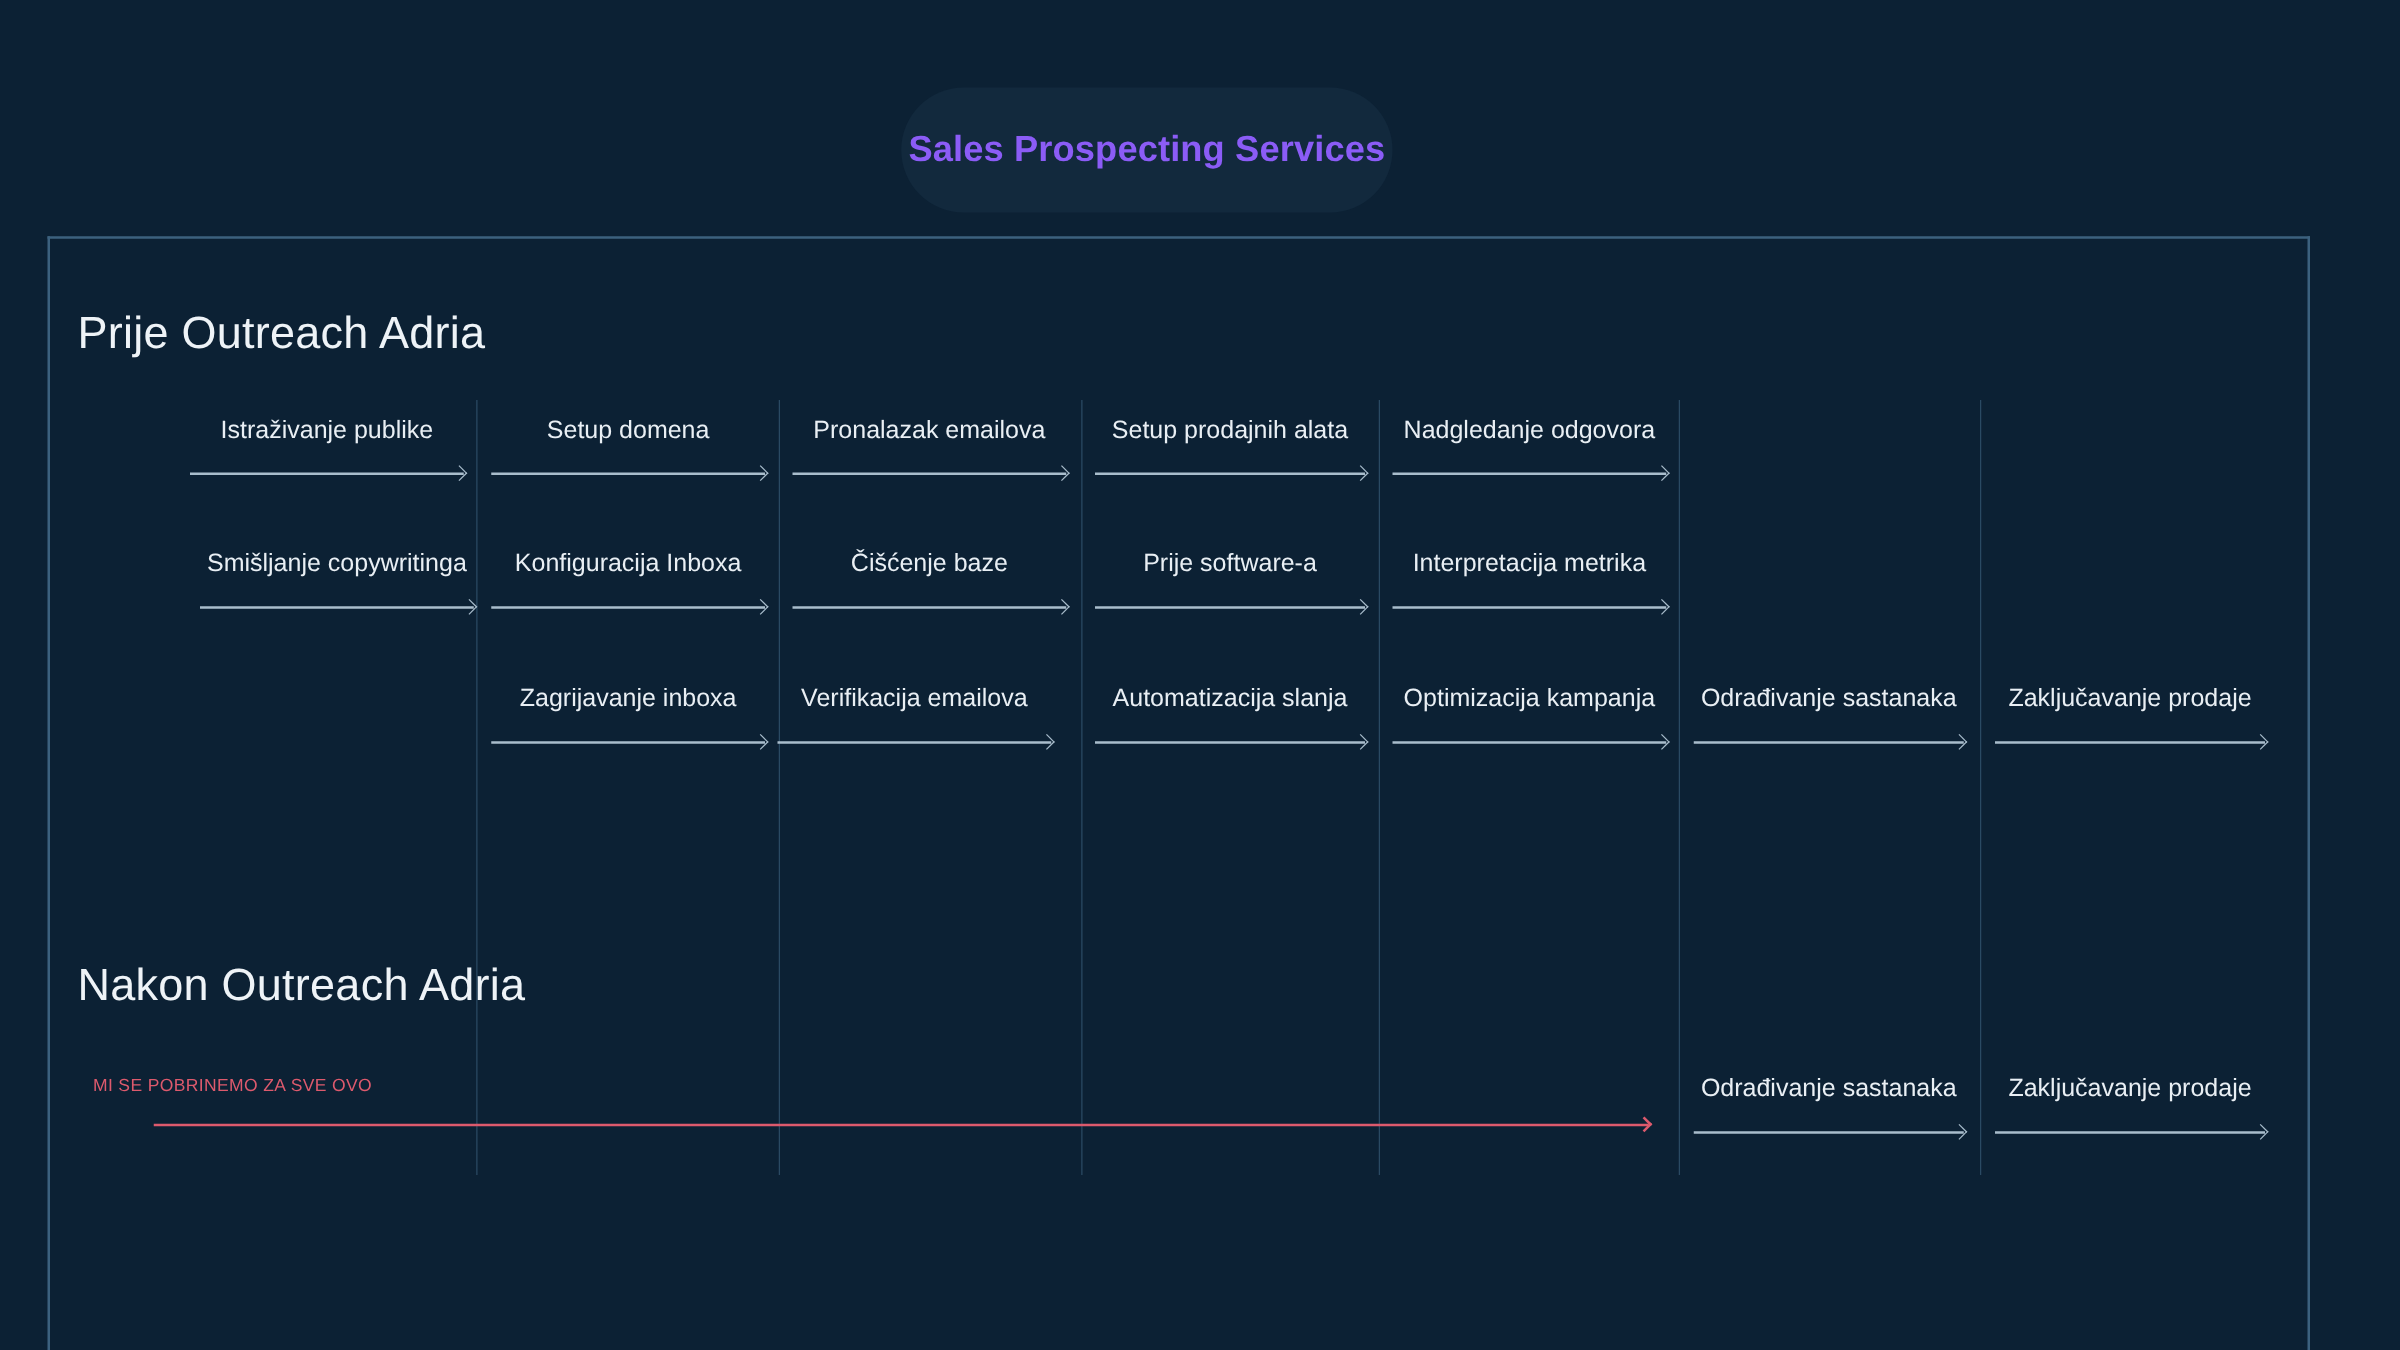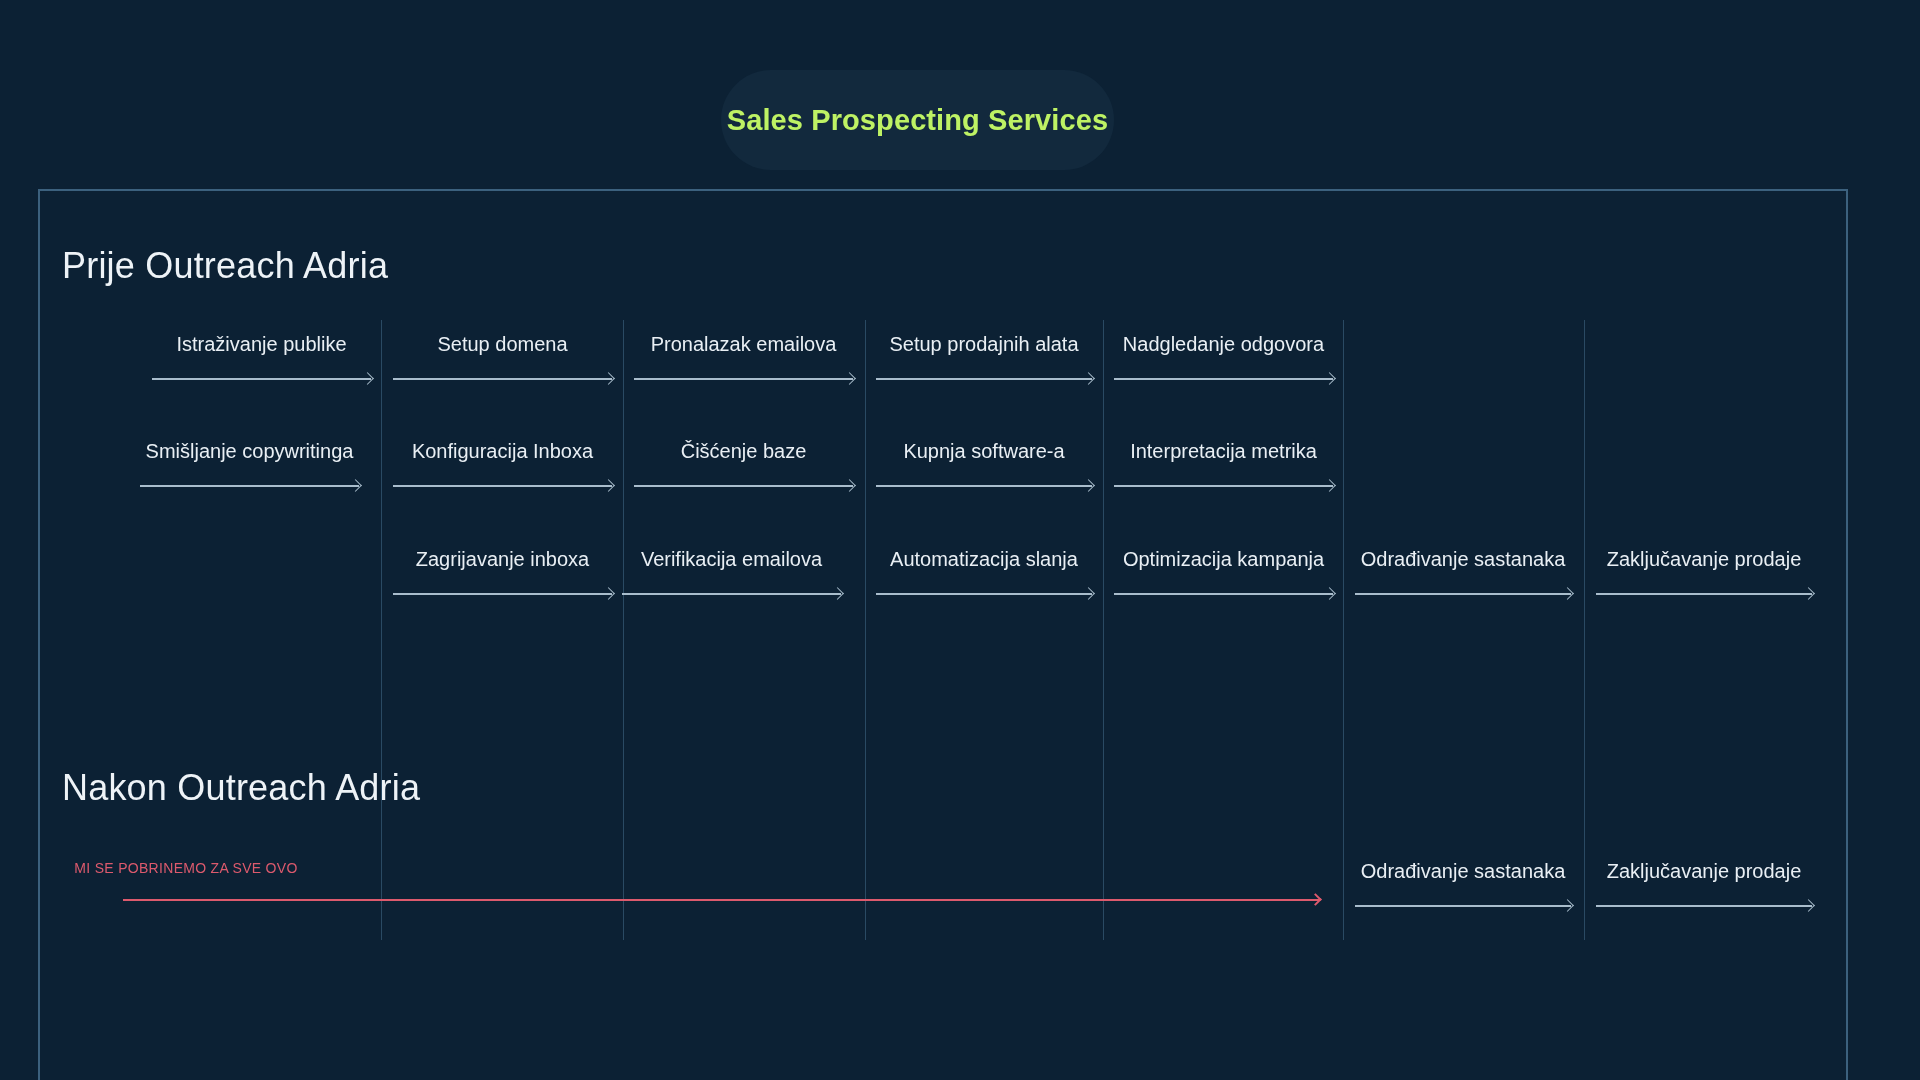--- a/index.html
+++ b/index.html
@@ -26,21 +26,21 @@
     height: 100px;
     background: #12293d;
     border-radius: 50px;
     display: flex;
     align-items: center;
     justify-content: center;
   }
   .title-pill-text {
     font-size: 29px;
     font-weight: bold;
-    color: #bef264;
+    color: #8b5cf6;
     letter-spacing: 0.1px;
     white-space: nowrap;
   }
 
   
   .panel {
     position: absolute;
     left: 38px;
     top: 189px;
     width: 1810px;
@@ -174,21 +174,21 @@
     </span>
 </div>
 <div class="step" style="left:1114px;top:334px;width:219px;">
   <span class="step-label">Nadgledanje odgovora</span>
   <span class="step-arrow">
       <i class="shaft"></i>
       <i class="head"></i>
     </span>
 </div>
 
-<div class="step" style="left:140px;top:441px;width:219px;">
+<div class="step" style="left:160px;top:441px;width:219px;">
   <span class="step-label">Smišljanje copywritinga</span>
   <span class="step-arrow">
       <i class="shaft"></i>
       <i class="head"></i>
     </span>
 </div>
 <div class="step" style="left:393px;top:441px;width:219px;">
   <span class="step-label">Konfiguracija Inboxa</span>
   <span class="step-arrow">
       <i class="shaft"></i>
@@ -196,21 +196,21 @@
     </span>
 </div>
 <div class="step" style="left:634px;top:441px;width:219px;">
   <span class="step-label">Čišćenje baze</span>
   <span class="step-arrow">
       <i class="shaft"></i>
       <i class="head"></i>
     </span>
 </div>
 <div class="step" style="left:876px;top:441px;width:216px;">
-  <span class="step-label">Kupnja software-a</span>
+  <span class="step-label">Prije software-a</span>
   <span class="step-arrow">
       <i class="shaft"></i>
       <i class="head"></i>
     </span>
 </div>
 <div class="step" style="left:1114px;top:441px;width:219px;">
   <span class="step-label">Interpretacija metrika</span>
   <span class="step-arrow">
       <i class="shaft"></i>
       <i class="head"></i>

